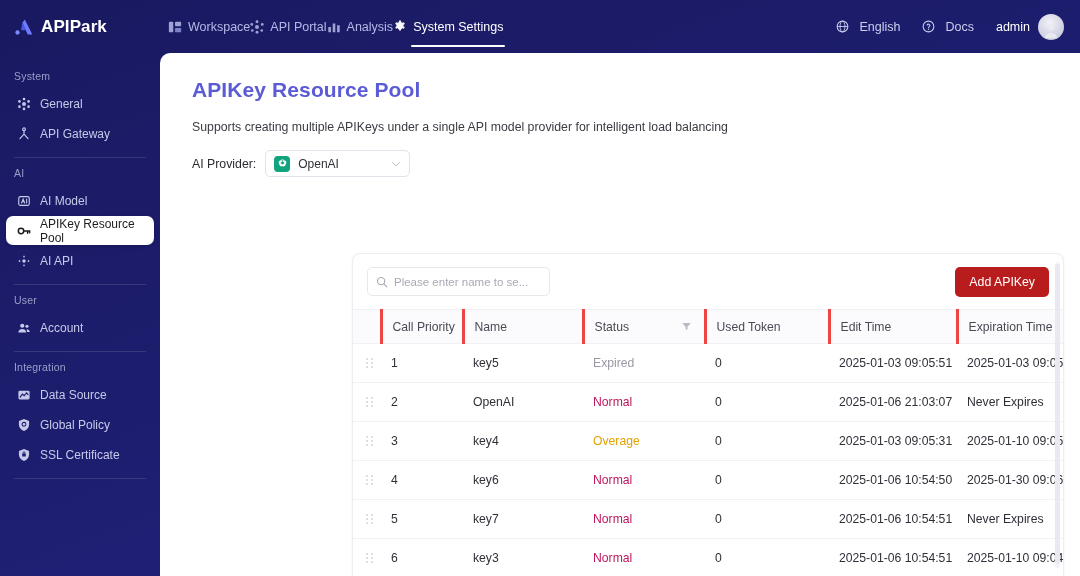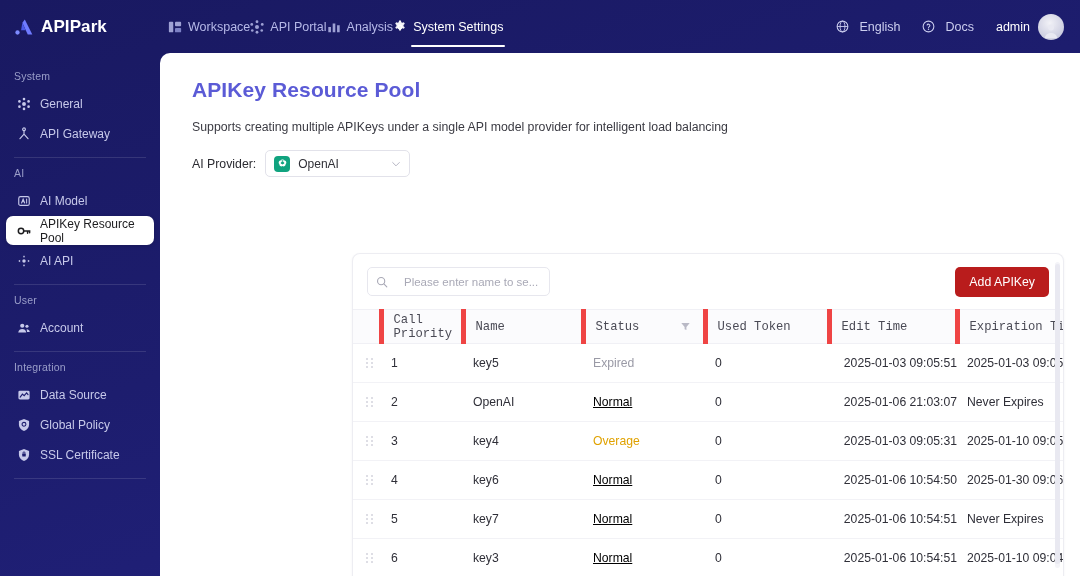--- a/index.html
+++ b/index.html
@@ -118,21 +118,21 @@
     border-bottom: none; border-bottom-left-radius: 0; border-bottom-right-radius: 0;
     box-shadow: 0 1px 3px rgba(20,20,60,.05);
     overflow: hidden;
   }
   .panel-tools {
     height: 55px; display: flex; align-items: center;
     padding: 0 14px 0 14px;
   }
   .search-box {
     width: 183px; height: 29px; border: 1px solid #e7e7ee; border-radius: 5px;
-    display: flex; align-items: center; gap: 16px; padding: 0 8px;
+    display: flex; align-items: center; gap: 6px; padding: 0 8px;
     background: #fff;
   }
   .search-box .ico { width: 12px; height: 12px; flex: 0 0 12px; }
   .search-box input {
     border: none; outline: none; font-size: 11.5px; color: #303037;
     font-family: "Liberation Sans", sans-serif; width: 100%; background: transparent;
   }
   .search-box input::placeholder { color: #a9a9b6; }
   .add-btn {
     margin-left: auto; background: #b91c1c; color: #fff;
@@ -150,27 +150,27 @@
   thead th .thc { display: flex; align-items: center; gap: 6px; }
   tbody td {
     font-size: 12.2px; color: #2f2f38; height: 39px;
     border-bottom: 1px solid #f2f2f6; padding: 0; vertical-align: middle;
   }
   .c-grip   { width: 28px; padding-left: 12px !important; }
   .c-pri    { width: 82px; }
   .c-name   { width: 120px; }
   .c-status { width: 122px; }
   .c-token  { width: 124px; }
-  .c-edit   { width: 128px; text-align: right; }
+  .c-edit   { width: 128px; }
   .c-exp    { width: 130px; }
 
   .grip { width: 9px; height: 12px; display: block; }
-  .sep-l { border-left: 5px solid #ef4444; font-family: Liberation Mono, monospace; }
+  .sep-l { border-left: 3px solid #ef4444; }
   .filter-ico { width: 11px; height: 11px; display: block; margin-left: auto; margin-right: 12px; }
-  .st-normal  { color: #000000; text-decoration: underline; }
+  .st-normal  { color: #be185d; }
   .st-expired { color: #9a9aa6; }
   .st-overage { color: #e0a200; }
 
   .scrolltrack {
     position: absolute; right: 3px; top: 8px; bottom: 8px; width: 5px;
     background: #f4f4f8; border-radius: 3px;
   }
   .scrollthumb {
     position: absolute; right: 3px; top: 10px; width: 5px; height: 300px;
     background: #e9e9f1; border-radius: 3px;

